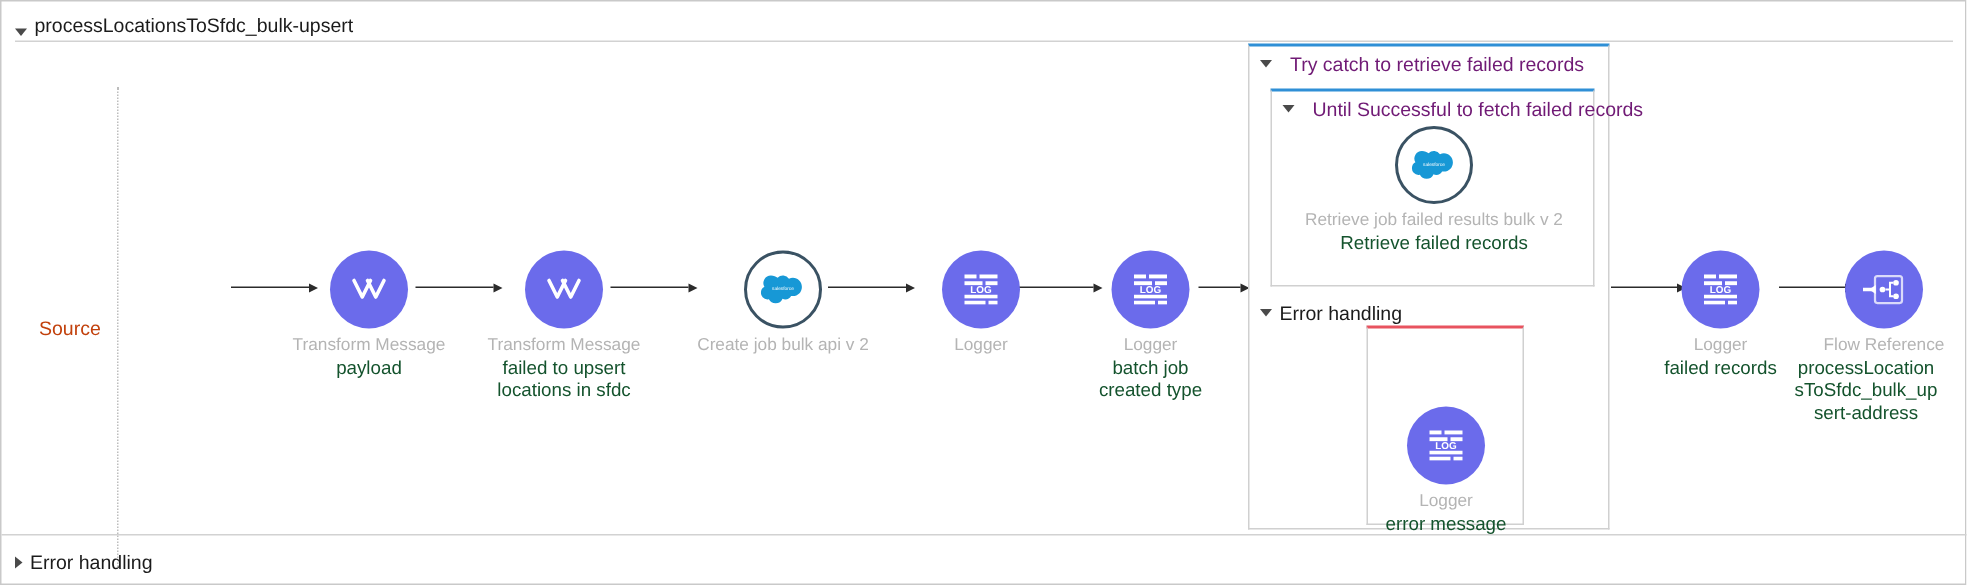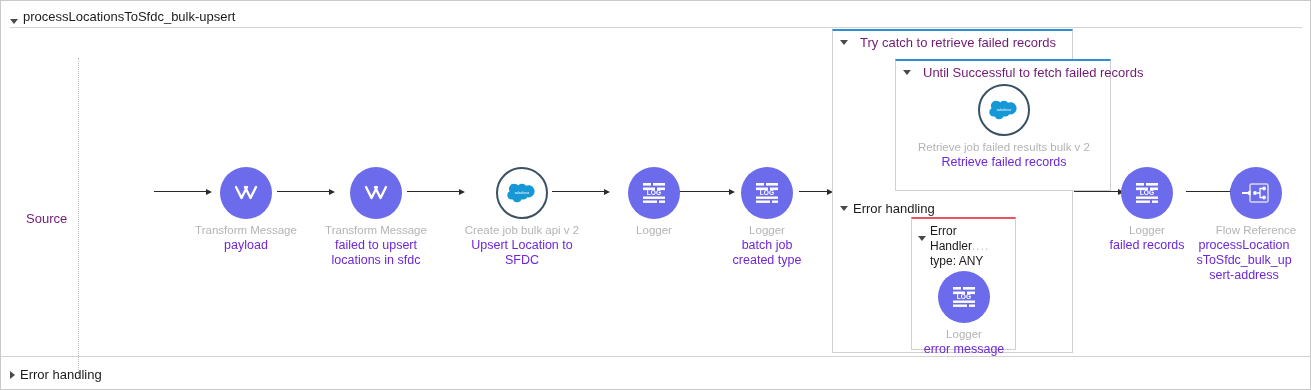--- a/index.html
+++ b/index.html
@@ -49,21 +49,21 @@
   }
   .source-divider{
     position:absolute;
     left:68px;top:30px;
     width:0;height:320px;
     border-left:1px dotted #bdbdbd;
   }
   .source-label{
     position:absolute;
     left:16px;top:183px;
-    font-size:13px;color:#701a75;
+    font-size:13px;color:#c2410c;
   }
 
   
   .bottom-strip{
     position:absolute;left:0;top:355px;
     width:1311px;height:34px;
     border-top:1px solid #d2d2d2;
     box-sizing:border-box;
   }
   .bottom-strip .label-wrap{
@@ -86,21 +86,21 @@
     box-sizing:border-box;
   }
   .circle.purple{background:#6b6beb;}
   .circle.sfdc{background:#ffffff;border:2.5px solid #3a5263;}
   .node .type{
     font-size:11.5px;color:#b4b4b4;
     margin-top:5px;line-height:13px;
     white-space:nowrap;
   }
   .node .name{
-    font-size:12.5px;color:#6d28d9;
+    font-size:12.5px;color:#14532d;
     line-height:15px;margin-top:1px;
   }
 
   
   .arrow{
     position:absolute;
     height:9px;
     display:flex;align-items:center;
   }
   .arrow .line{
@@ -122,21 +122,21 @@
     background:#fff;
     border:1px solid #d0d0d0;
   }
   .scope-head{
     display:flex;align-items:center;gap:12px;
     font-size:13px;color:#701a75;
     padding:4px 0 0 7px;
     white-space:nowrap;
   }
   .scope.try-catch{border-top:2px solid #2f8fd6;}
-  .scope.until-successful{border-top:2px solid #2f8fd6;margin-left:48px;}
+  .scope.until-successful{border-top:2px solid #2f8fd6;}
   .scope.error-handler{border-top:2px solid #e8535f;}
 
   .eh-head{
     display:flex;align-items:flex-start;gap:4px;
     padding:5px 0 0 6px;
   }
   .eh-head .tri-down{margin-top:12px;}
   .eh-text{font-size:12px;color:#1b1b1b;line-height:15px;}
   .eh-dots{color:#c5c5c5;letter-spacing:1px;}
 
@@ -222,21 +222,20 @@
   </div>
 
   <div class="node" style="left:521px;top:166px;">
     <div class="circle sfdc">
       <svg width="30" height="22" viewBox="0 0 30 22">
         <path fill="#1798d6" d="M11.4 3.2a5 5 0 0 1 7.6.6 6.1 6.1 0 0 1 2.6-.6c3.3 0 6 2.7 6 6.1s-2.7 6.1-6 6.1c-.4 0-.8 0-1.2-.1a4.4 4.4 0 0 1-3.9 2.3c-.7 0-1.3-.1-1.8-.4a5 5 0 0 1-4.6 3 5 5 0 0 1-4.5-2.7 4 4 0 0 1-1 .1A4.3 4.3 0 0 1 .3 13 4.3 4.3 0 0 1 2.6 9.2 5 5 0 0 1 7 1.7c1.8 0 3.4.8 4.4 1.5z"></path>
         <text x="15" y="11.5" font-family="'Liberation Sans',sans-serif" font-size="3.2" fill="#ffffff" text-anchor="middle">salesforce</text>
       </svg>
     </div>
     <div class="type">Create job bulk api v 2</div>
-    <div class="name" style="width:108px;margin-left:6px;">Upsert Location to SFDC</div>
   </div>
 
   <div class="node" style="left:653px;top:166px;">
     <div class="circle purple">
       <svg width="28" height="26" viewBox="0 0 28 26">
         <rect x="3" y="3" width="8" height="2.6" fill="#fff"></rect>
         <rect x="13" y="3" width="12" height="2.6" fill="#fff"></rect>
         <rect x="3" y="7.5" width="12" height="2.6" fill="#fff"></rect>
         <rect x="17" y="7.5" width="8" height="2.6" fill="#fff"></rect>
         <rect x="3" y="16.5" width="22" height="2.4" fill="#fff"></rect>
@@ -287,27 +286,20 @@
         <div class="name" style="width:190px;margin-left:-35px;">Retrieve failed records</div>
       </div>
     </div>
 
     <div class="error-handling-head" style="left:7px;top:170px;">
       <span class="tri-down"></span>
       <span>Error handling</span>
     </div>
 
     <div class="scope error-handler" style="left:78px;top:186px;width:105px;height:133px;">
-      <div class="eh-head">
-        <span class="tri-down"></span>
-        <span class="eh-text">
-          <span>Error Handler</span><span class="eh-dots">....</span><br>
-          <span>type: ANY</span>
-        </span>
-      </div>
       <div class="node" style="left:52px;top:52px;">
         <div class="circle purple">
           <svg width="28" height="26" viewBox="0 0 28 26">
             <rect x="3" y="3" width="8" height="2.6" fill="#fff"></rect>
             <rect x="13" y="3" width="12" height="2.6" fill="#fff"></rect>
             <rect x="3" y="7.5" width="12" height="2.6" fill="#fff"></rect>
             <rect x="17" y="7.5" width="8" height="2.6" fill="#fff"></rect>
             <rect x="3" y="16.5" width="22" height="2.4" fill="#fff"></rect>
             <rect x="3" y="20.5" width="14" height="2.4" fill="#fff"></rect>
             <rect x="19" y="20.5" width="6" height="2.4" fill="#fff"></rect>

